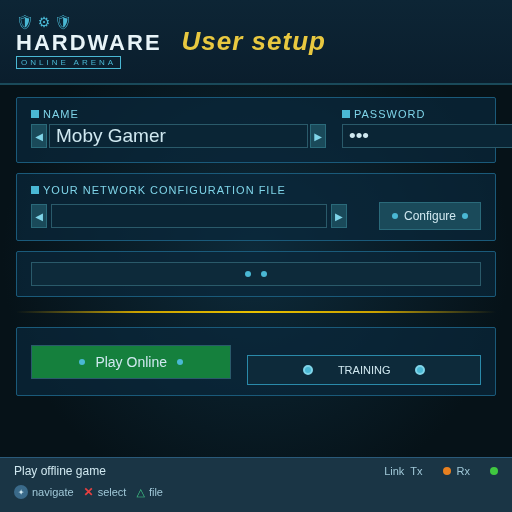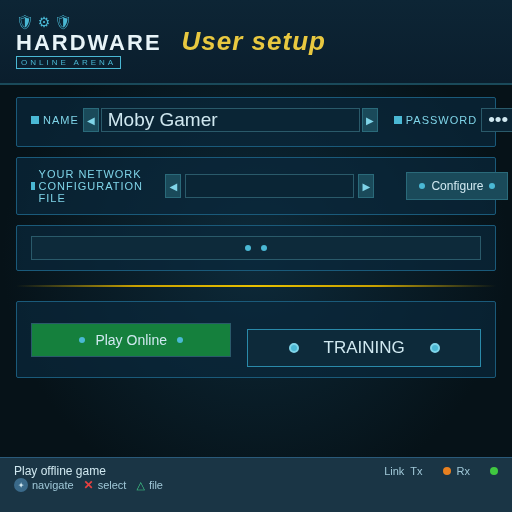--- a/index.html
+++ b/index.html
@@ -105,21 +105,21 @@
 
     
     .credentials-panel {
       display: flex;
       gap: 16px;
       align-items: flex-start;
     }
 
     .field-group {
       display: flex;
-      flex-direction: row;
+      flex-direction: column;
       gap: 4px;
       justify-content: flex-end;
     }
 
     .field-group.name { flex: 2; }
     .field-group.password { flex: 2; }
     .field-group.store { flex: 1; }
 
     .field-label {
       display: flex;
@@ -183,22 +183,22 @@
       display: flex;
       align-items: center;
       justify-content: center;
       color: #4ab8d4;
       font-size: 14px;
     }
 
     
     .network-panel {
       display: flex;
-      flex-direction: row;
-      gap: 18px;
+      flex-direction: column;
+      gap: 6px;
     }
 
     .network-label {
       display: flex;
       align-items: center;
       gap: 4px;
       font-size: 11px;
       color: #7fd4e8;
       text-transform: uppercase;
       letter-spacing: 1px;
@@ -293,21 +293,21 @@
 
     .training-btn {
       display: flex;
       align-items: center;
       justify-content: center;
       gap: 25px;
       background: #0d2a3a;
       border: 1px solid #2a8aaa;
       padding: 8px 16px;
       color: #d0e8f0;
-      font-size: 17px;
+      font-size: 11px;
       cursor: pointer;
       flex: 1.2;
       margin-top: 17px;
     }
 
     .training-dot {
       width: 10px;
       height: 10px;
       background: #4ab8d4;
       border: 2px solid #7fd4e8;
@@ -319,21 +319,21 @@
       background: #1a3545;
       border-top: 1px solid #2a5a7a;
       padding: 6px 14px;
       min-height: 55px;
     }
 
     .status-top {
       display: flex;
       justify-content: space-between;
       align-items: center;
-      margin-bottom: 0;
+      margin-bottom: 7px;
     }
 
     .status-message {
       color: #d0e8f0;
       font-size: 12px;
     }
 
     .link-status {
       display: flex;
       align-items: center;

